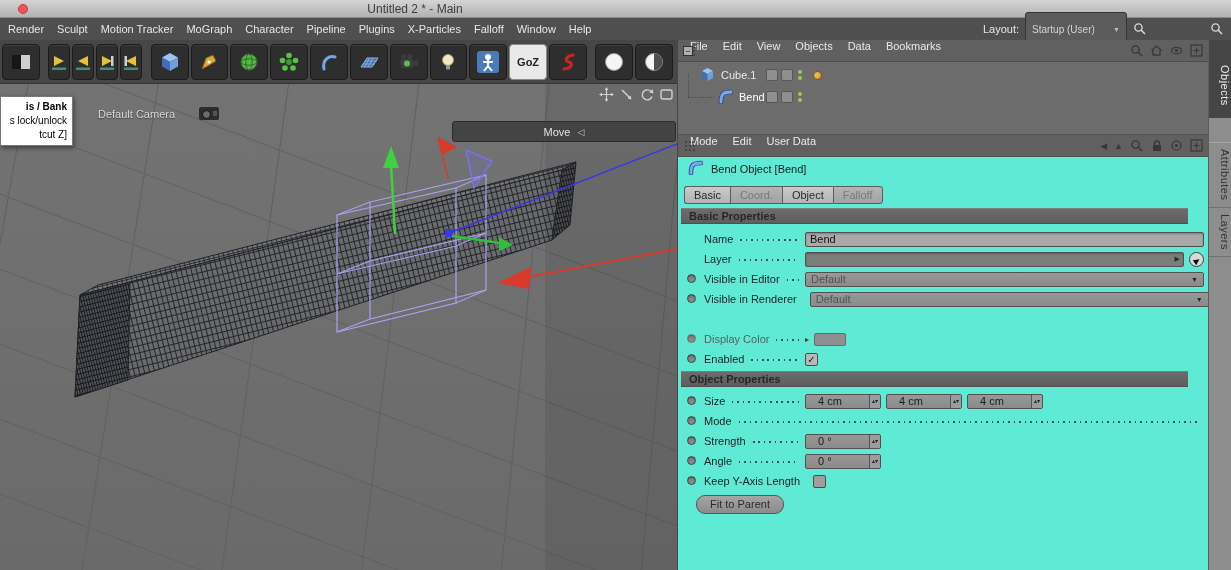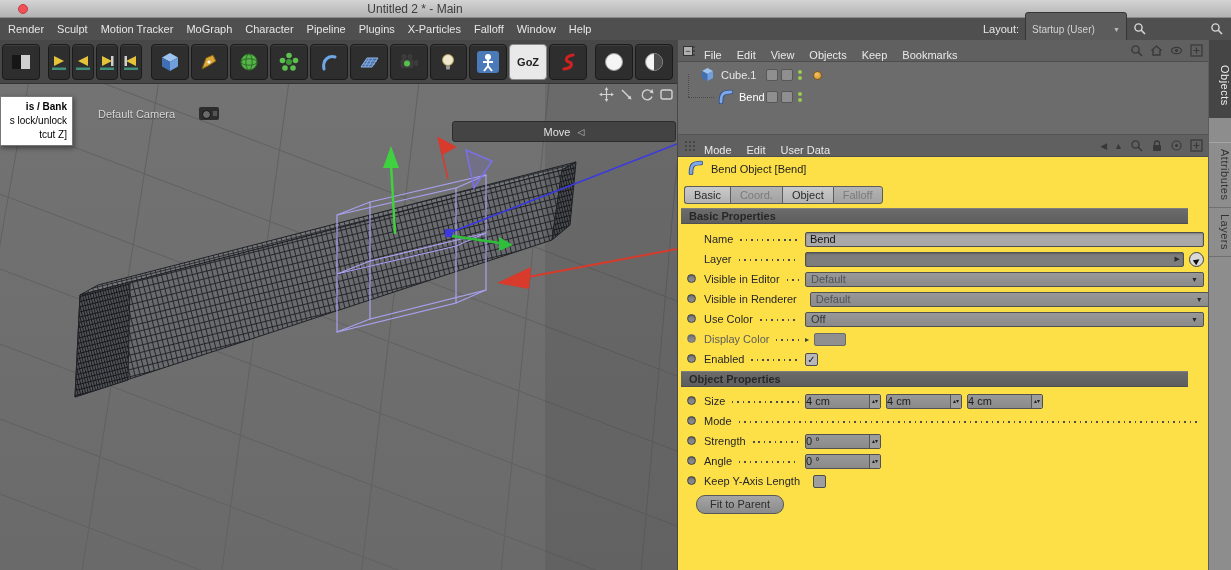--- a/index.html
+++ b/index.html
@@ -36,41 +36,41 @@
   #vp-cam .cam-label{color:#d6d6d6;text-shadow:0 1px 1px rgba(0,0,0,.45)}
   .cam-icon{width:20px;height:13px;background:#2d2d2d;border-radius:2px;position:relative}
   .cam-icon:before{content:"";position:absolute;left:3px;top:3px;width:7px;height:7px;border-radius:50%;background:#6a6a6a;border:1px solid #111}
   .cam-icon:after{content:"";position:absolute;right:2px;top:4px;width:4px;height:5px;background:#555}
   #vp-hud{position:absolute;left:452px;top:37px;width:224px;height:21px;background:rgba(58,58,58,.82);border:1px solid #2c2c2c;border-radius:3px;display:flex;align-items:center;justify-content:center;gap:7px;color:#e2e2e2}
   #vp-hud .hud-arrow{font-size:9px;color:#c8c8c8}
   #vp-tooltip{position:absolute;left:0;top:12px;width:73px;height:50px;background:#fff;border:1px solid #777;box-shadow:1px 2px 5px rgba(0,0,0,.45);padding:3px 5px;text-align:right;color:#000;font-size:10px;line-height:14px;overflow:hidden}
   #vp-tooltip .b{font-weight:bold}
 
   
-  .panel-menu{height:22px;background:#606060;border-bottom:1px solid #4d4d4d;display:flex;align-items:flex-end;gap:15px;padding-left:26px;color:#e9e9e9;position:relative}
+  .panel-menu{height:22px;background:#606060;border-bottom:1px solid #4d4d4d;display:flex;align-items:flex-start;gap:15px;padding-left:12px;color:#e9e9e9;position:relative}
   .drag-handle{position:absolute;left:6px;top:5px}
   .pm-icons{position:absolute;right:5px;top:0;height:22px;display:flex;align-items:center;gap:7px}
   .tri{font-size:9px;color:#383838;line-height:1}
 
   
   #om{position:absolute;left:677px;top:40px;width:531px;height:94px;background:#6c6c6c;border-left:1px solid #474747}
   .om-row{position:absolute;left:0;width:100%;height:22px;display:flex;align-items:center}
   .expander{position:absolute;left:5px;top:6px;width:10px;height:10px;background:#b0b0b0;border:1px solid #333;font-size:9px;line-height:8px;text-align:center;color:#222}
   .tree-v{position:absolute;left:10px;top:34px;height:23px;border-left:1px dotted #4b4b4b}
   .tree-h{position:absolute;left:10px;top:57px;width:26px;border-top:1px dotted #4b4b4b}
   .om-label{color:#e8e8e8;margin-left:6px}
   .om-label.sel{color:#fff}
   .om-toggles{position:absolute;left:88px;display:flex;align-items:center;gap:3px}
   .tog-sq{width:12px;height:12px;background:#8f8f8f;border:1px solid #575757;border-radius:2px}
   .dots2{display:flex;flex-direction:column;gap:2px;margin-left:2px}
   .dots2 i{width:4px;height:4px;border-radius:50%;background:#9bcb4f;display:block}
   .tag-orange{width:9px;height:9px;border-radius:50%;background:radial-gradient(circle at 35% 30%,#f2c066,#d9902a);border:1px solid #7a5a18;margin-left:8px}
 
   
-  #am{position:absolute;left:677px;top:134px;width:531px;height:436px;background:#fde047;border-left:1px solid #474747;border-top:1px solid #555}
+  #am{position:absolute;left:677px;top:134px;width:531px;height:436px;background:#5eead4;border-left:1px solid #474747;border-top:1px solid #555}
   #am-title{position:absolute;top:25px;left:10px;display:flex;align-items:center;gap:8px;color:#1e1e1e}
   #am-tabs{position:absolute;top:51px;left:6px;display:flex}
   .tab{height:18px;padding:0 9px;line-height:17px;border:1px solid #5c5c5c;border-right-width:0;background:linear-gradient(#cacaca,#b3b3b3);color:#2a2a2a}
   .tab:first-child{border-radius:3px 0 0 3px}
   .tab:last-child{border-right-width:1px;border-radius:0 3px 3px 0}
   .tab.off{background:linear-gradient(#b4b4b4,#a2a2a2);color:#7a7a7a}
   .sect{position:absolute;left:3px;right:20px;height:16px;background:linear-gradient(#6b6b6b,#5e5e5e);border-top:1px solid #7e7e7e;border-bottom:1px solid #4f4f4f;color:#272727;font-weight:bold;line-height:15px;padding-left:8px}
   .prow{position:absolute;left:0;right:4px;height:20px;display:flex;align-items:center;padding-left:26px}
   .anim{position:absolute;left:9px;top:5px;width:9px;height:9px;border-radius:50%;border:1px solid #3f4347;background:linear-gradient(#7b7b7b,#8d8d8d);box-shadow:inset 0 1px 1px rgba(0,0,0,.25)}
   .anim.dim{border-color:#6f6f6f}
@@ -80,21 +80,21 @@
   .f-area{width:399px;flex:none;display:flex;align-items:center;gap:5px}
   .txt{flex:1;height:15px;background:#a9a9a9;border:1px solid #4f4f4f;border-radius:2px;color:#111;font-size:11px;font-family:"Liberation Sans",sans-serif;padding:0 4px;box-shadow:inset 0 1px 2px rgba(0,0,0,.25)}
   .dropdown{flex:1;height:15px;background:linear-gradient(#989898,#8a8a8a);border:1px solid #515151;border-radius:2px;display:flex;align-items:center;padding:0 5px;color:#303438}
   .dropdown.muted{color:#4f5357}
   .dropdown .dd{margin-left:auto;font-size:7px;color:#24282c}
   .layer-field{flex:1;height:15px;background:#7d7d7d;border:1px solid #515151;border-radius:2px;display:flex;align-items:center;justify-content:flex-end;padding:0 3px;box-shadow:inset 0 1px 2px rgba(0,0,0,.25)}
   .layer-field .dd{font-size:7px;color:#2c2c2c}
   .picker{width:15px;height:15px;border-radius:50%;background:#d9d9d9;border:1px solid #3e3e3e;position:relative}
   .picker:before{content:"";position:absolute;left:4px;top:5px;border-left:6px solid #111;border-top:3px solid transparent;border-bottom:3px solid transparent;transform:rotate(-35deg)}
   .stepper{width:76px;height:15px;background:linear-gradient(#989898,#8a8a8a);border:1px solid #515151;border-radius:2px;display:flex;flex:none}
-  .stepper .val{flex:1;padding-left:0;color:#1d1d1d;line-height:13px}
+  .stepper .val{flex:1;padding-left:12px;color:#1d1d1d;line-height:13px}
   .stepper .btns{width:11px;border-left:1px solid #555;display:flex;flex-direction:column;align-items:center;justify-content:center;font-size:6px;line-height:5px;color:#222;background:#9c9c9c}
   .chk{width:13px;height:13px;background:#b8b8b8;border:1px solid #4c4c4c;border-radius:2px;text-align:center;line-height:12px;font-size:10px;color:#1a1a1a}
   .chk.empty{background:#9e9e9e}
   .swatch{width:32px;height:13px;background:#8f8f8f;border:1px solid #6a6a6a;border-radius:2px}
   .pre-arrow{font-size:8px;color:#3a3a3a}
   #fit-btn{position:absolute;top:360px;left:18px;width:88px;height:19px;border-radius:9px;background:linear-gradient(#a5a5a5,#8b8b8b);border:1px solid #585858;color:#2d2d2d;text-align:center;line-height:17px}
 
   
   #strip{position:absolute;left:1208px;top:40px;width:23px;height:530px;background:#8d8d8d;border-left:1px solid #5c5c5c}
   #strip .dark{position:absolute;left:0;top:0;width:100%;height:78px;background:#454545}
@@ -372,21 +372,21 @@
               <circle cx="10" cy="6" r="1"></circle>
               <circle cx="2" cy="10" r="1"></circle>
               <circle cx="6" cy="10" r="1"></circle>
               <circle cx="10" cy="10" r="1"></circle>
             </g>
           </svg></span>
       <span>File</span>
       <span>Edit</span>
       <span>View</span>
       <span>Objects</span>
-      <span>Keep</span>
+      <span>Data</span>
       <span>Bookmarks</span>
       <span class="pm-icons">
         <span><svg width="13" height="13">
               <circle cx="5.5" cy="5.5" r="3.6" fill="none" stroke="#383838" stroke-width="1.4"></circle>
               <line x1="8.3" y1="8.3" x2="12" y2="12" stroke="#383838" stroke-width="1.6"></line>
             </svg></span>
         <span><svg width="13" height="13">
               <path d="M1.5 6.5 L6.5 2 L11.5 6.5 M3 6 V11 H10 V6" fill="none" stroke="#383838" stroke-width="1.3"></path>
             </svg></span>
         <span><svg width="13" height="13">
@@ -532,31 +532,20 @@
       <span class="lbl">Visible in Renderer</span>
         <span class="ldr"></span>
       <span class="f-area">
           <span class="dropdown muted">
             <span>Default</span>
             <span class="dd">▼</span>
           </span>
         </span>
     </div>
 
-    <div class="prow" style="top:174px">
-      <span class="anim"></span>
-      <span class="lbl">Use Color</span>
-        <span class="ldr"></span>
-      <span class="f-area">
-          <span class="dropdown">
-            <span>Off</span>
-            <span class="dd">▼</span>
-          </span>
-        </span>
-    </div>
 
     <div class="prow" style="top:194px">
       <span class="anim dim"></span>
       <span class="lbl dim">Display Color</span>
         <span class="ldr"></span>
       <span class="f-area">
           <span class="pre-arrow">▸</span>
           <span class="swatch"></span>
         </span>
     </div>

